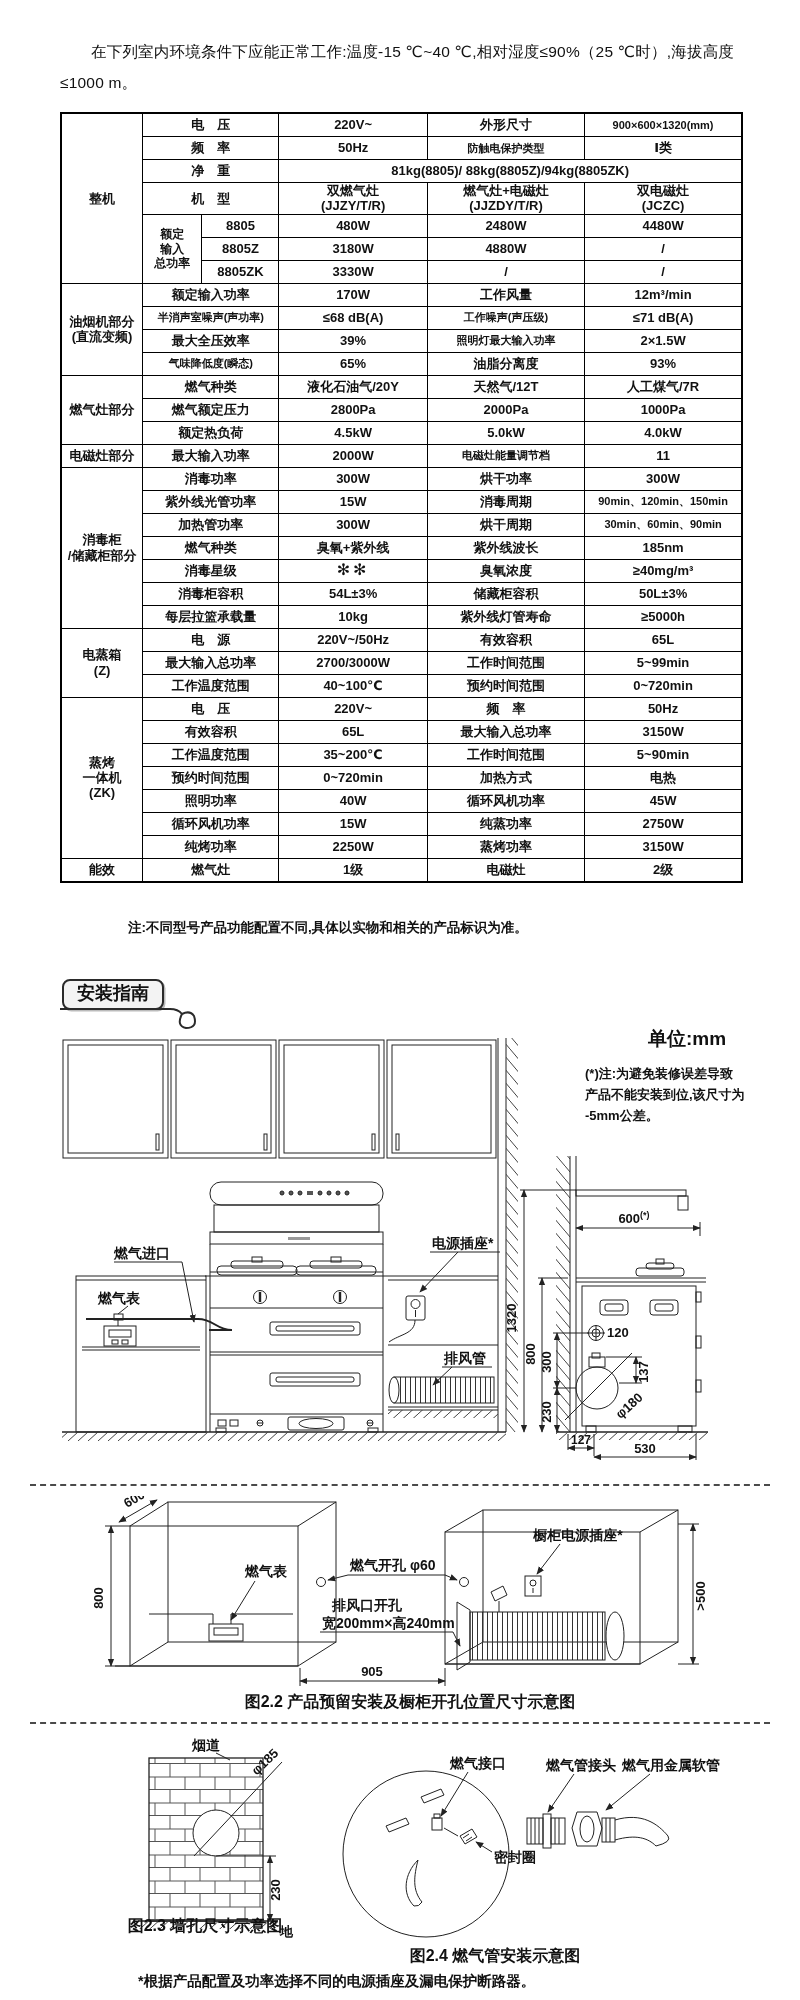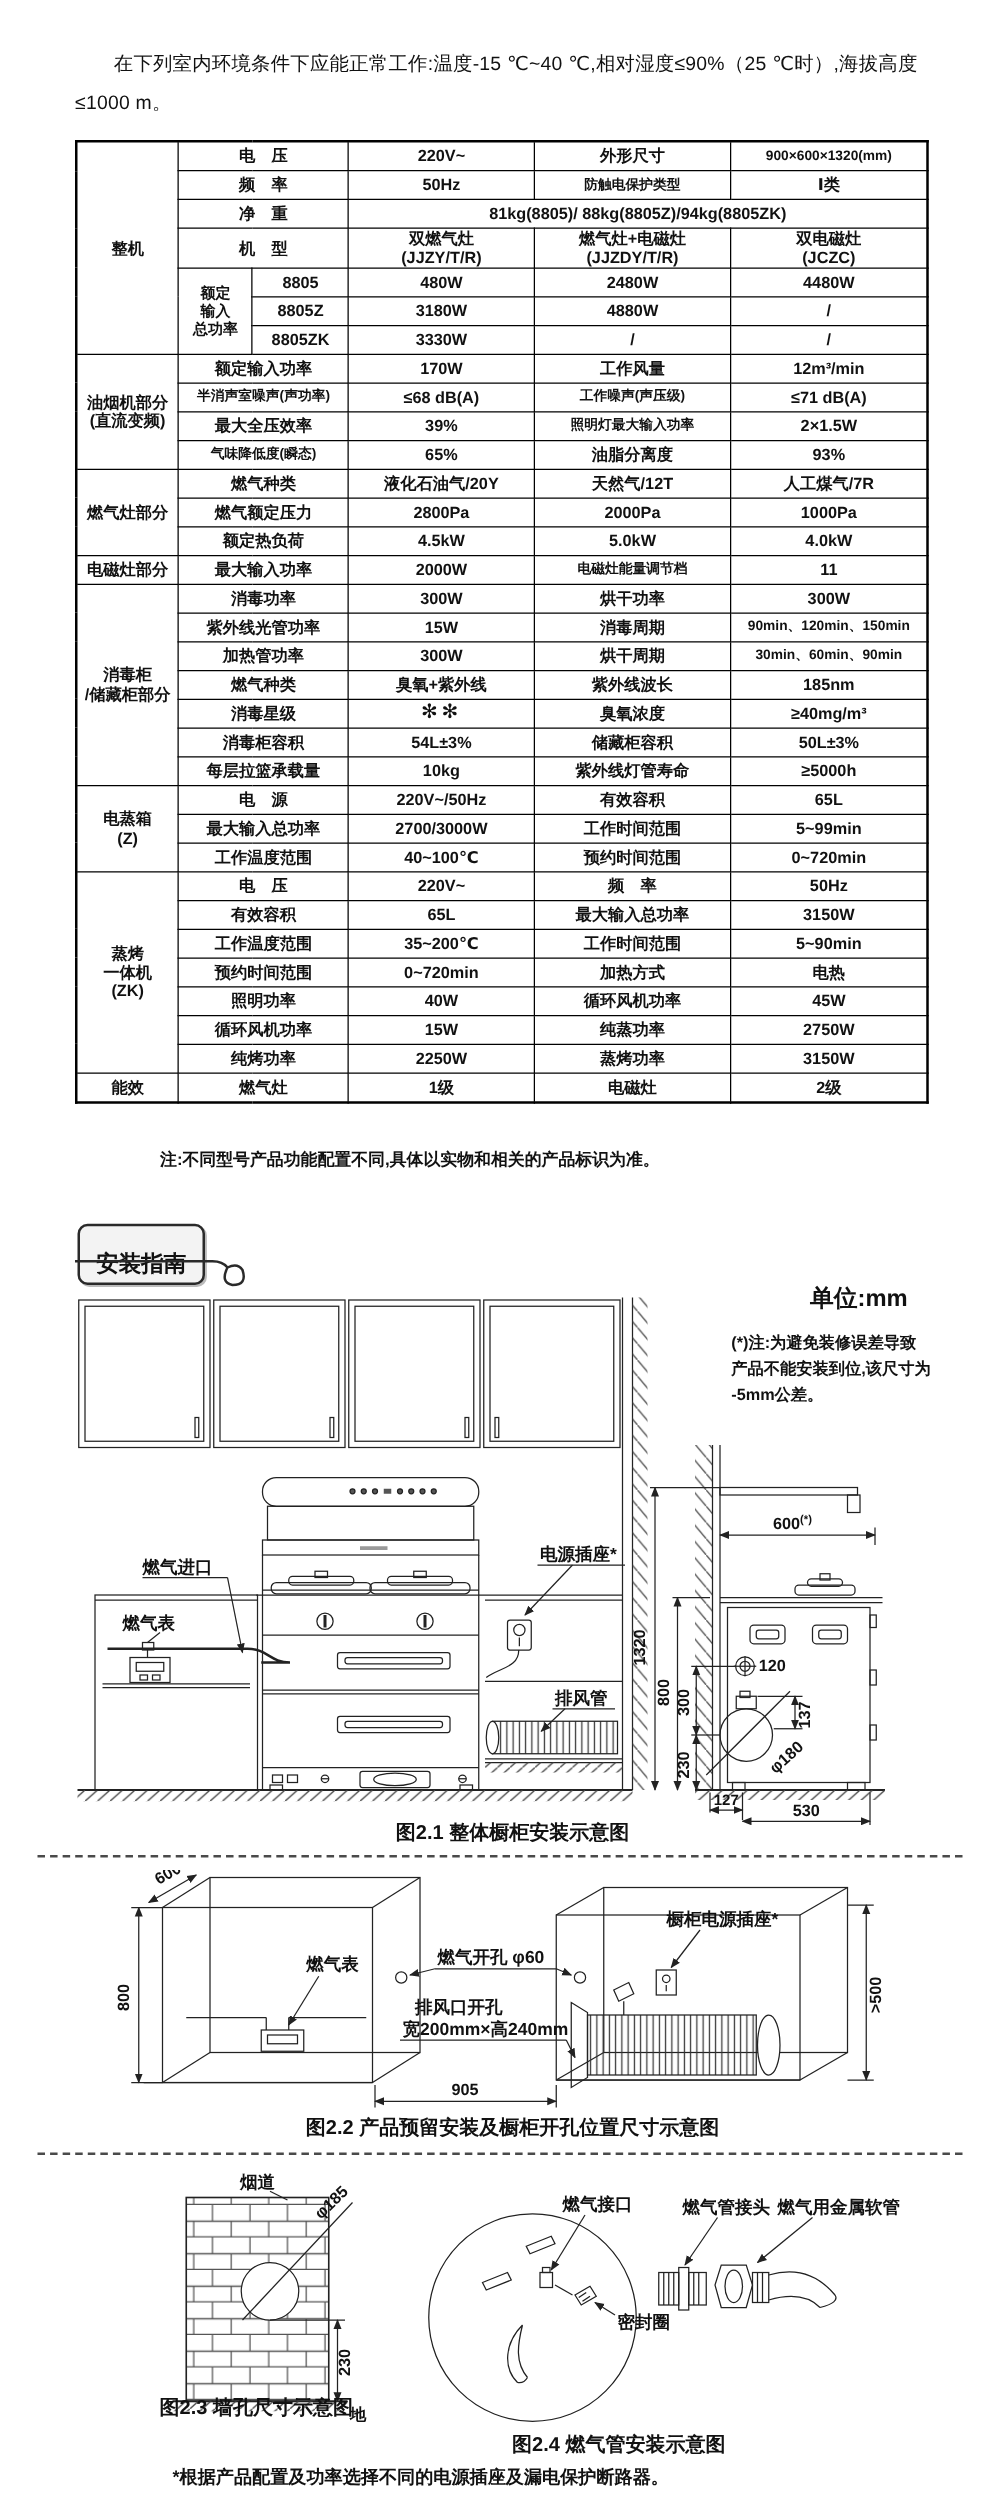--- a/index.html
+++ b/index.html
@@ -14,21 +14,21 @@
   .spec td{border:1px solid #000;text-align:center;vertical-align:middle;font-size:13px;
            font-weight:bold;padding:0 1px;height:22px;line-height:1.18;white-space:pre-line;
            overflow:hidden;}
   .spec td.sm{font-size:11px;}
   .spec td.sub{font-size:12px;}
   .spec td.star{font-size:16px;letter-spacing:3px;}
 
   .table-note{position:absolute;left:84px;top:919px;font-size:13.5px;font-weight:bold;margin-left:44px;}
 
   .badge{position:absolute;left:62px;top:979px;border:2px solid #2a2a2a;border-radius:8px;
-         background:#f3f3f3;padding:18px 13px 3px;font-size:18px;font-weight:bold;
+         background:#f3f3f3;padding:0 13px 3px;font-size:18px;font-weight:bold;
          box-shadow:1.5px 1.5px 0 #bbb;}
   .unit{position:absolute;left:648px;top:1026px;font-size:19px;font-weight:bold;}
   .tol-note{position:absolute;left:585px;top:1064px;width:178px;font-size:13px;font-weight:bold;
             line-height:1.6;white-space:pre-line;}
 
   .fig{position:absolute;}
   .cap{position:absolute;font-size:16px;font-weight:bold;text-align:center;}
   .divider{position:absolute;left:30px;width:740px;border-top:2px dashed #4a4a4a;height:0;}
   .footnote{position:absolute;left:98px;top:1972px;font-size:14.5px;font-weight:bold;margin-left:40px;}
 
@@ -493,21 +493,20 @@
       <text x="487" y="318" text-anchor="middle" class="dimtxt" transform="rotate(-90 487 318)">800</text>
       <text x="503" y="326" text-anchor="middle" class="dimtxt" transform="rotate(-90 503 326)">300</text>
       <text x="503" y="376" text-anchor="middle" class="dimtxt" transform="rotate(-90 503 376)">230</text>
       <text x="559" y="301" class="dimtxt">120</text>
       <text x="600" y="336" text-anchor="middle" class="dimtxt" transform="rotate(-90 600 336)">137</text>
       <text x="584" y="373" text-anchor="middle" class="dimtxt" transform="rotate(-42 584 373)">φ180</text>
       <text x="533" y="408" text-anchor="middle" class="small">127</text>
       <text x="597" y="417" text-anchor="middle" class="dimtxt">530</text>
     </g>
   </svg>
-  <div class="cap" style="left:55px;top:1456px;width:710px">图2.1 整体橱柜安装示意图</div>
 
   <div class="divider" style="top:1484px"></div>
 
   <svg class="fig" style="left:55px;top:1496px" width="710" height="204" viewBox="0 0 710 204">
     <g stroke="#222" fill="none" stroke-width="1">
       <g>
         <rect x="75" y="30" width="168" height="140"></rect>
         <rect x="113" y="6" width="168" height="140"></rect>
         <line x1="75" y1="30" x2="113" y2="6"></line>
           <line x1="243" y1="30" x2="281" y2="6"></line>

